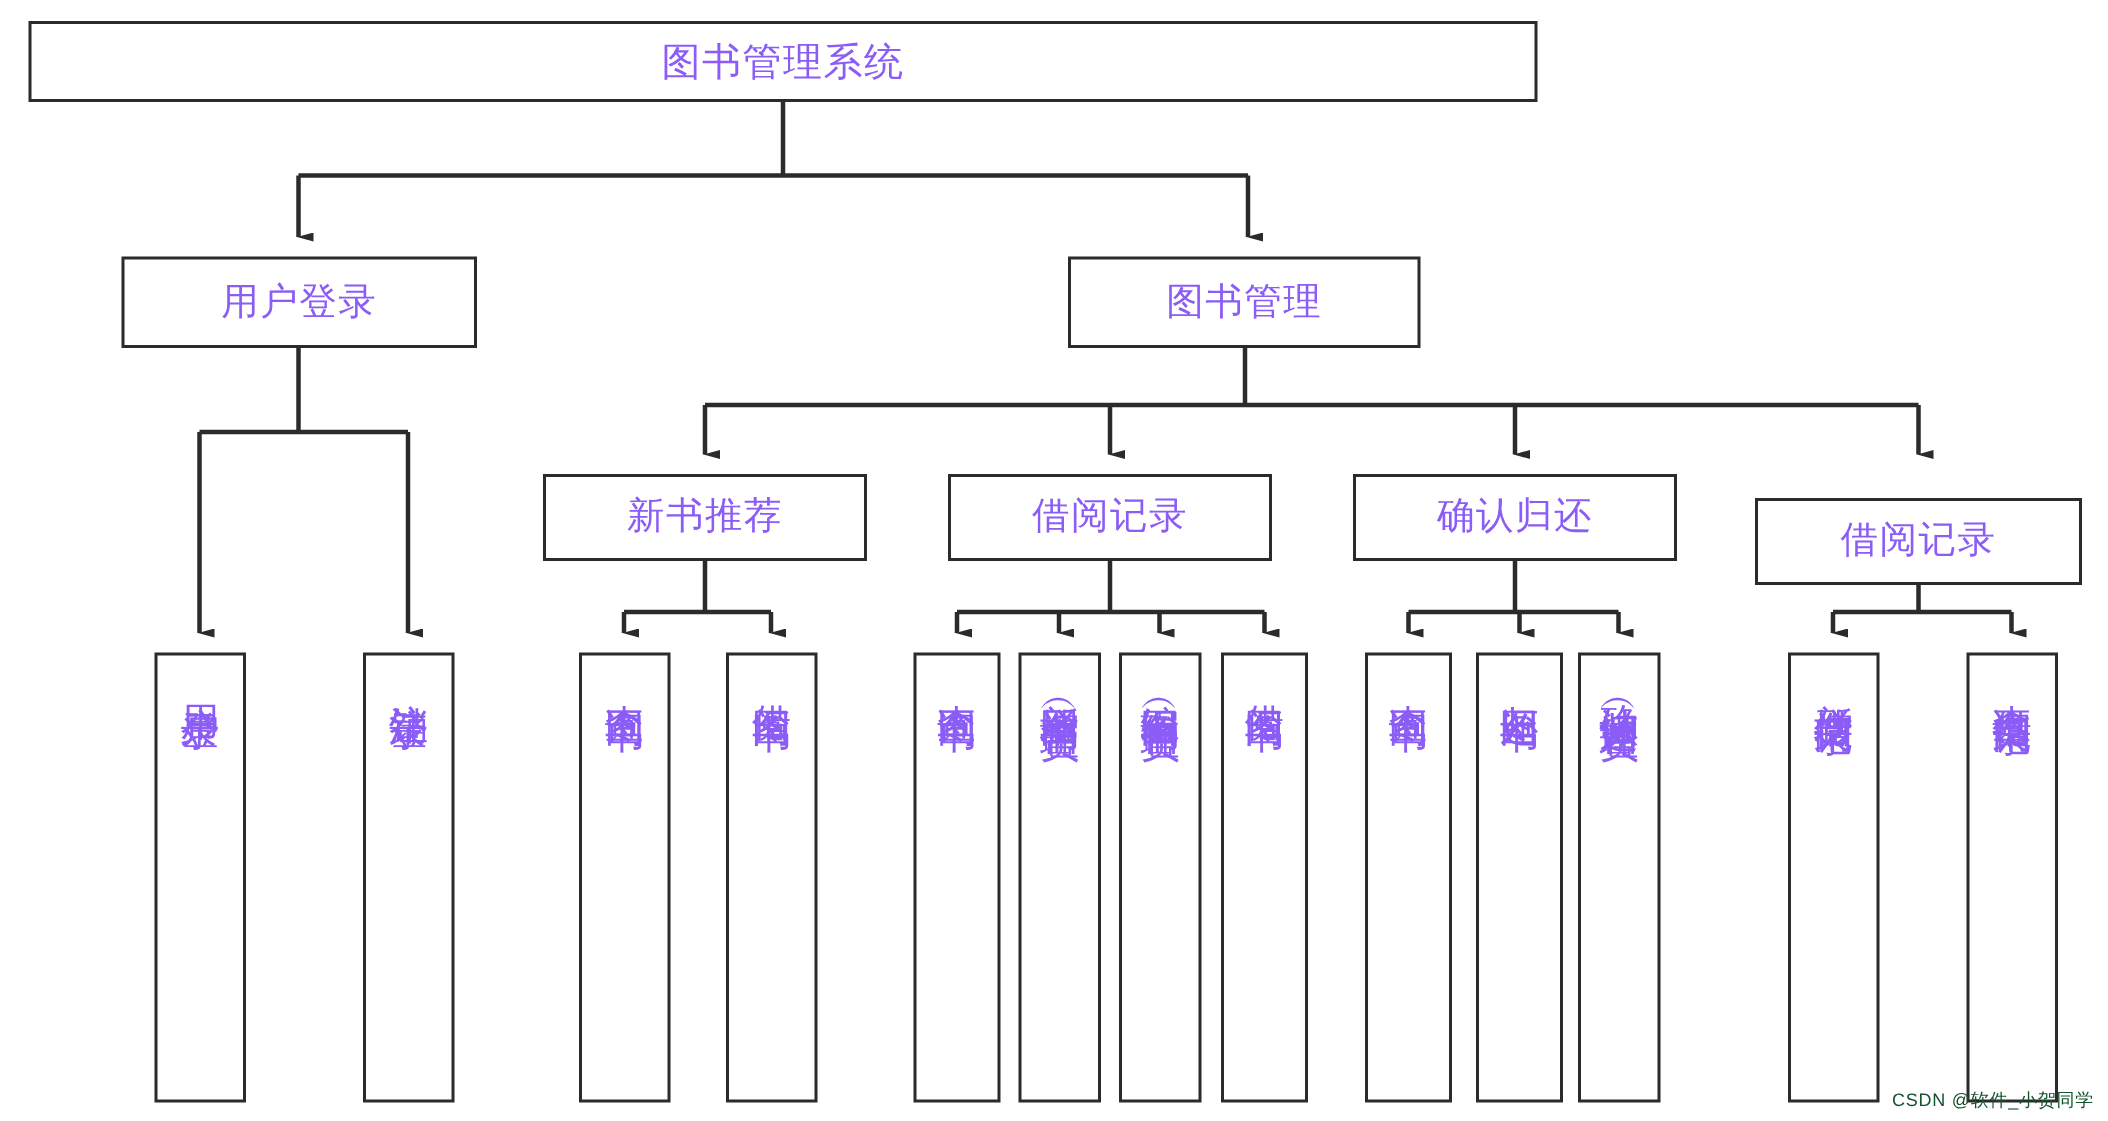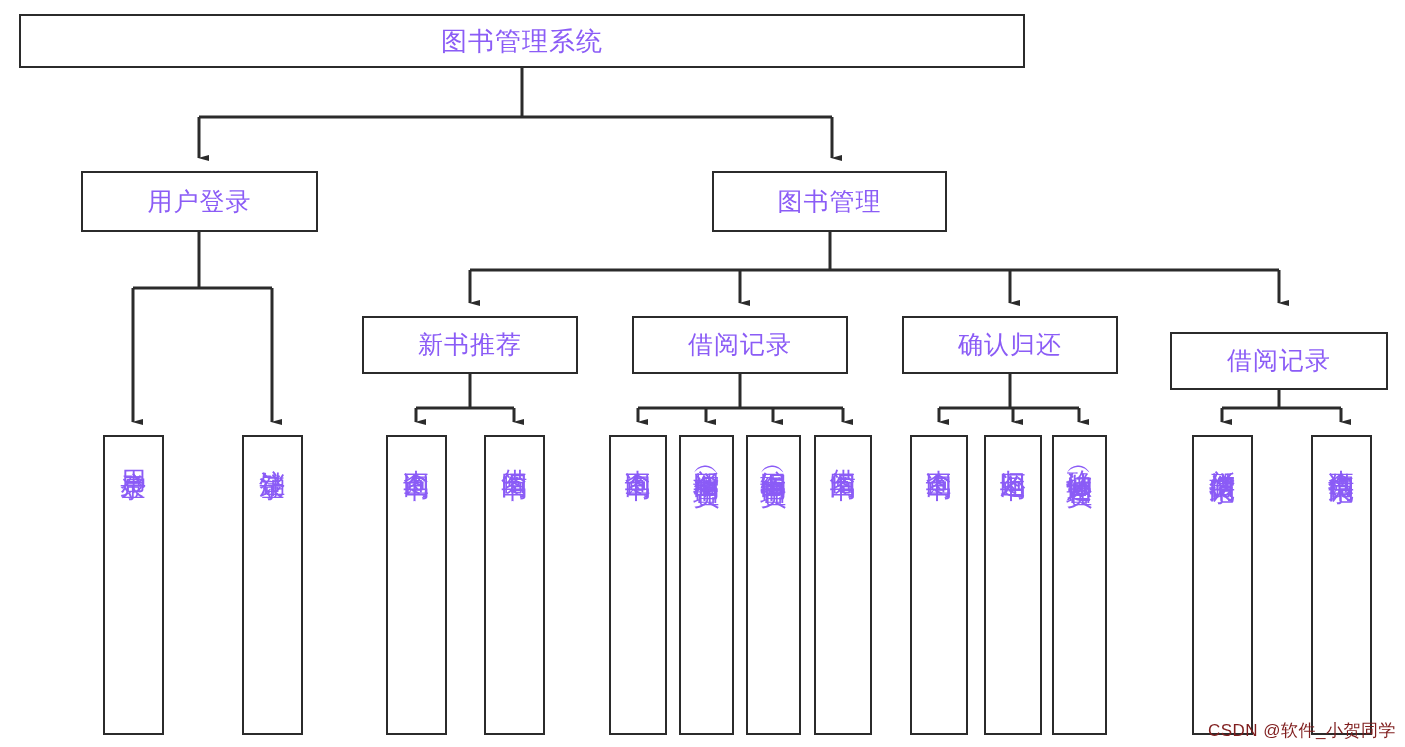--- a/index.html
+++ b/index.html
@@ -60,22 +60,22 @@
     font-size: 26px;
     line-height: 1.02;
     letter-spacing: 2px;
     white-space: normal;
     max-height: 100%;
   }
   #watermark {
     position: absolute;
     right: 9px;
     bottom: 5px;
-    font-size: 17px;
-    color: #7f1d1d;
+    font-size: 12px;
+    color: #14532d;
     letter-spacing: 0.5px;
     user-select: none;
     text-align: center;
   }
 </style>
 </head>
 <body>
 
 <div id="canvas">
 

